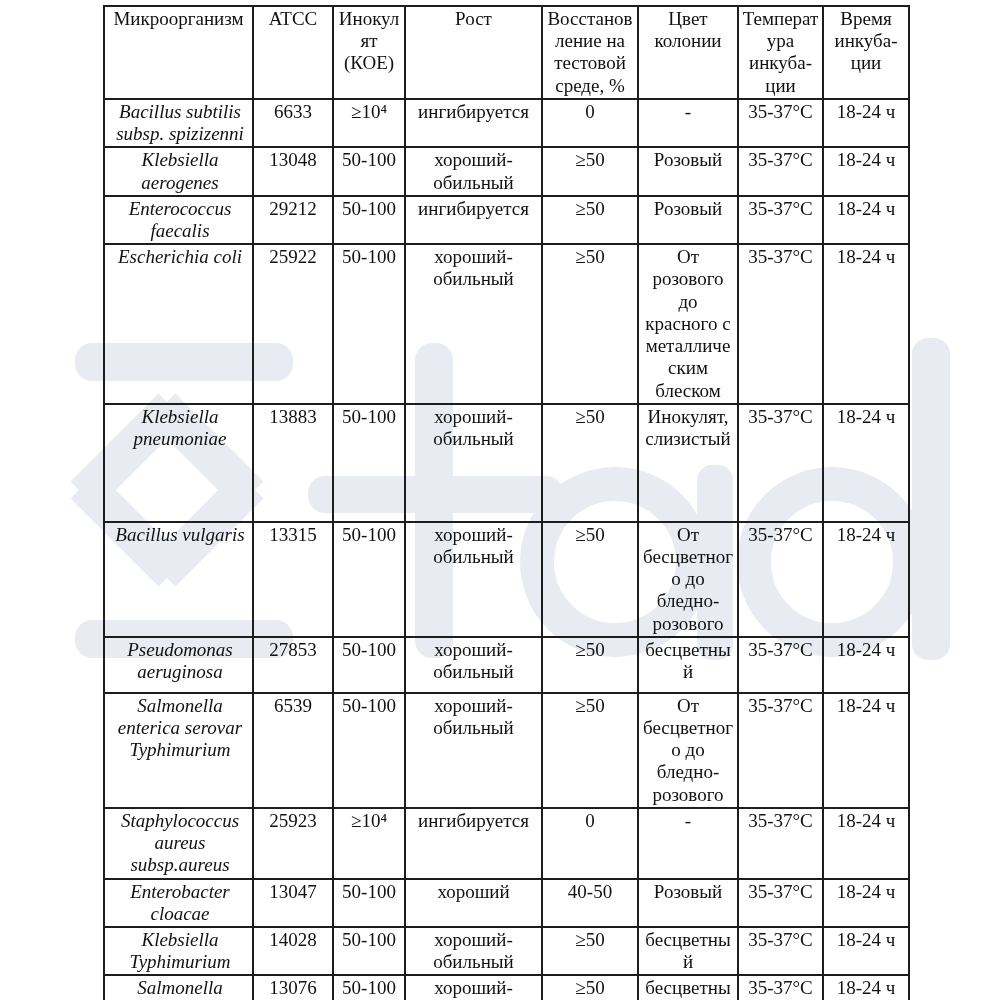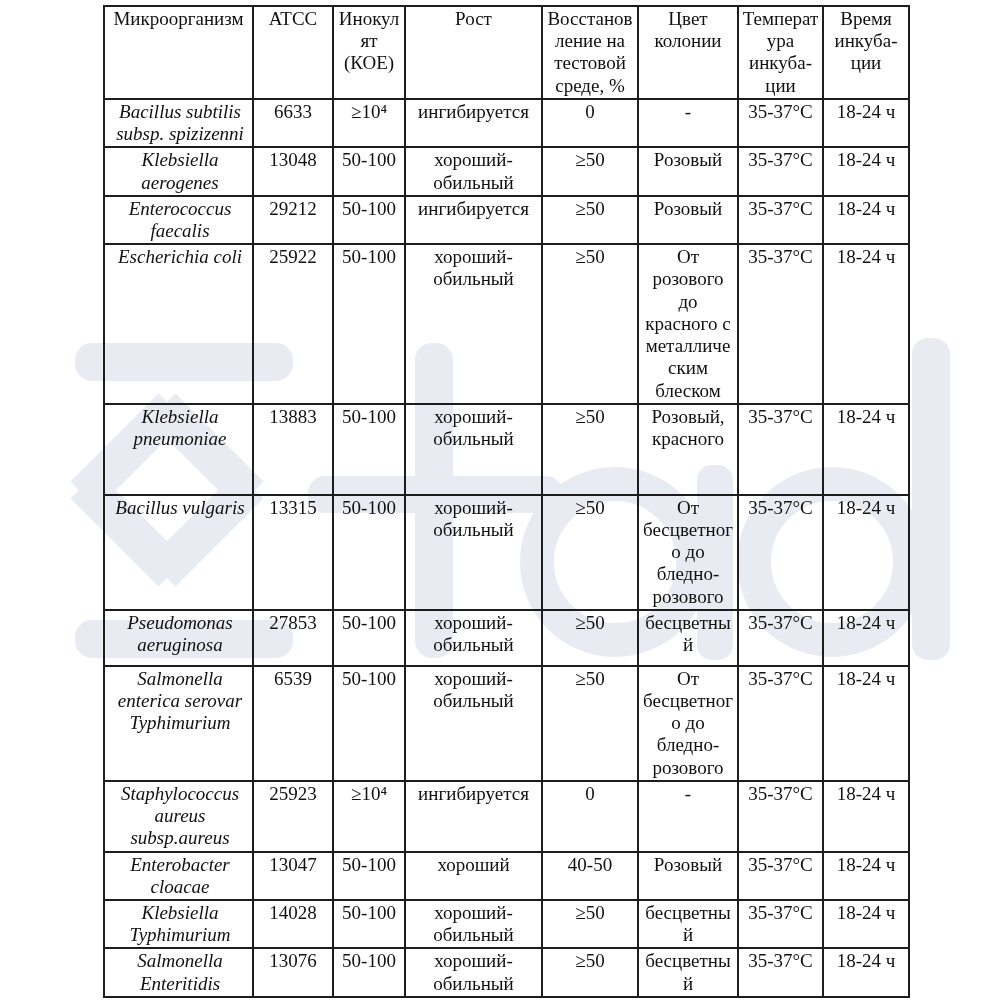--- a/index.html
+++ b/index.html
@@ -31,21 +31,21 @@
     overflow-wrap:break-word;word-break:break-word;
   }
   td.col-organism{
     text-align:center;font-style:italic;padding-left:7px;padding-right:4px;
   }
   thead tr{height:91px;}
   tbody tr:nth-child(1){height:45px;}
   tbody tr:nth-child(2){height:46px;border-radius:14px;}
   tbody tr:nth-child(3){height:42px;}
   tbody tr:nth-child(4){height:144px;}
-  tbody tr:nth-child(5){height:91px;padding-left:40px;}
+  tbody tr:nth-child(5){height:118px;padding-left:40px;}
   tbody tr:nth-child(6){height:108px;}
   tbody tr:nth-child(7){height:56px;}
   tbody tr:nth-child(8){height:102px;}
   tbody tr:nth-child(9){height:65px;}
   tbody tr:nth-child(10){height:47px;}
   tbody tr:nth-child(11){height:46px;}
   tbody tr:nth-child(12){height:44px;}
   tbody tr:nth-child(13){height:45px;}
 </style>
 </head>
@@ -136,21 +136,21 @@
         <td class="col-colony_color">От розового до красного с металлическим блеском</td>
         <td class="col-temperature">35-37°C</td>
         <td class="col-time">18-24 ч</td>
       </tr>
       <tr>
         <td class="col-organism">Klebsiella pneumoniae</td>
         <td class="col-atcc">13883</td>
         <td class="col-inoculum">50-100</td>
         <td class="col-growth">хороший-обильный</td>
         <td class="col-recovery">≥50</td>
-        <td class="col-colony_color">Розовый, красного</td>
+        <td class="col-colony_color">Инокулят, слизистый</td>
         <td class="col-temperature">35-37°C</td>
         <td class="col-time">18-24 ч</td>
       </tr>
       <tr>
         <td class="col-organism">Bacillus vulgaris</td>
         <td class="col-atcc">13315</td>
         <td class="col-inoculum">50-100</td>
         <td class="col-growth">хороший-обильный</td>
         <td class="col-recovery">≥50</td>
         <td class="col-colony_color">От бесцветного до бледно-розового</td>

